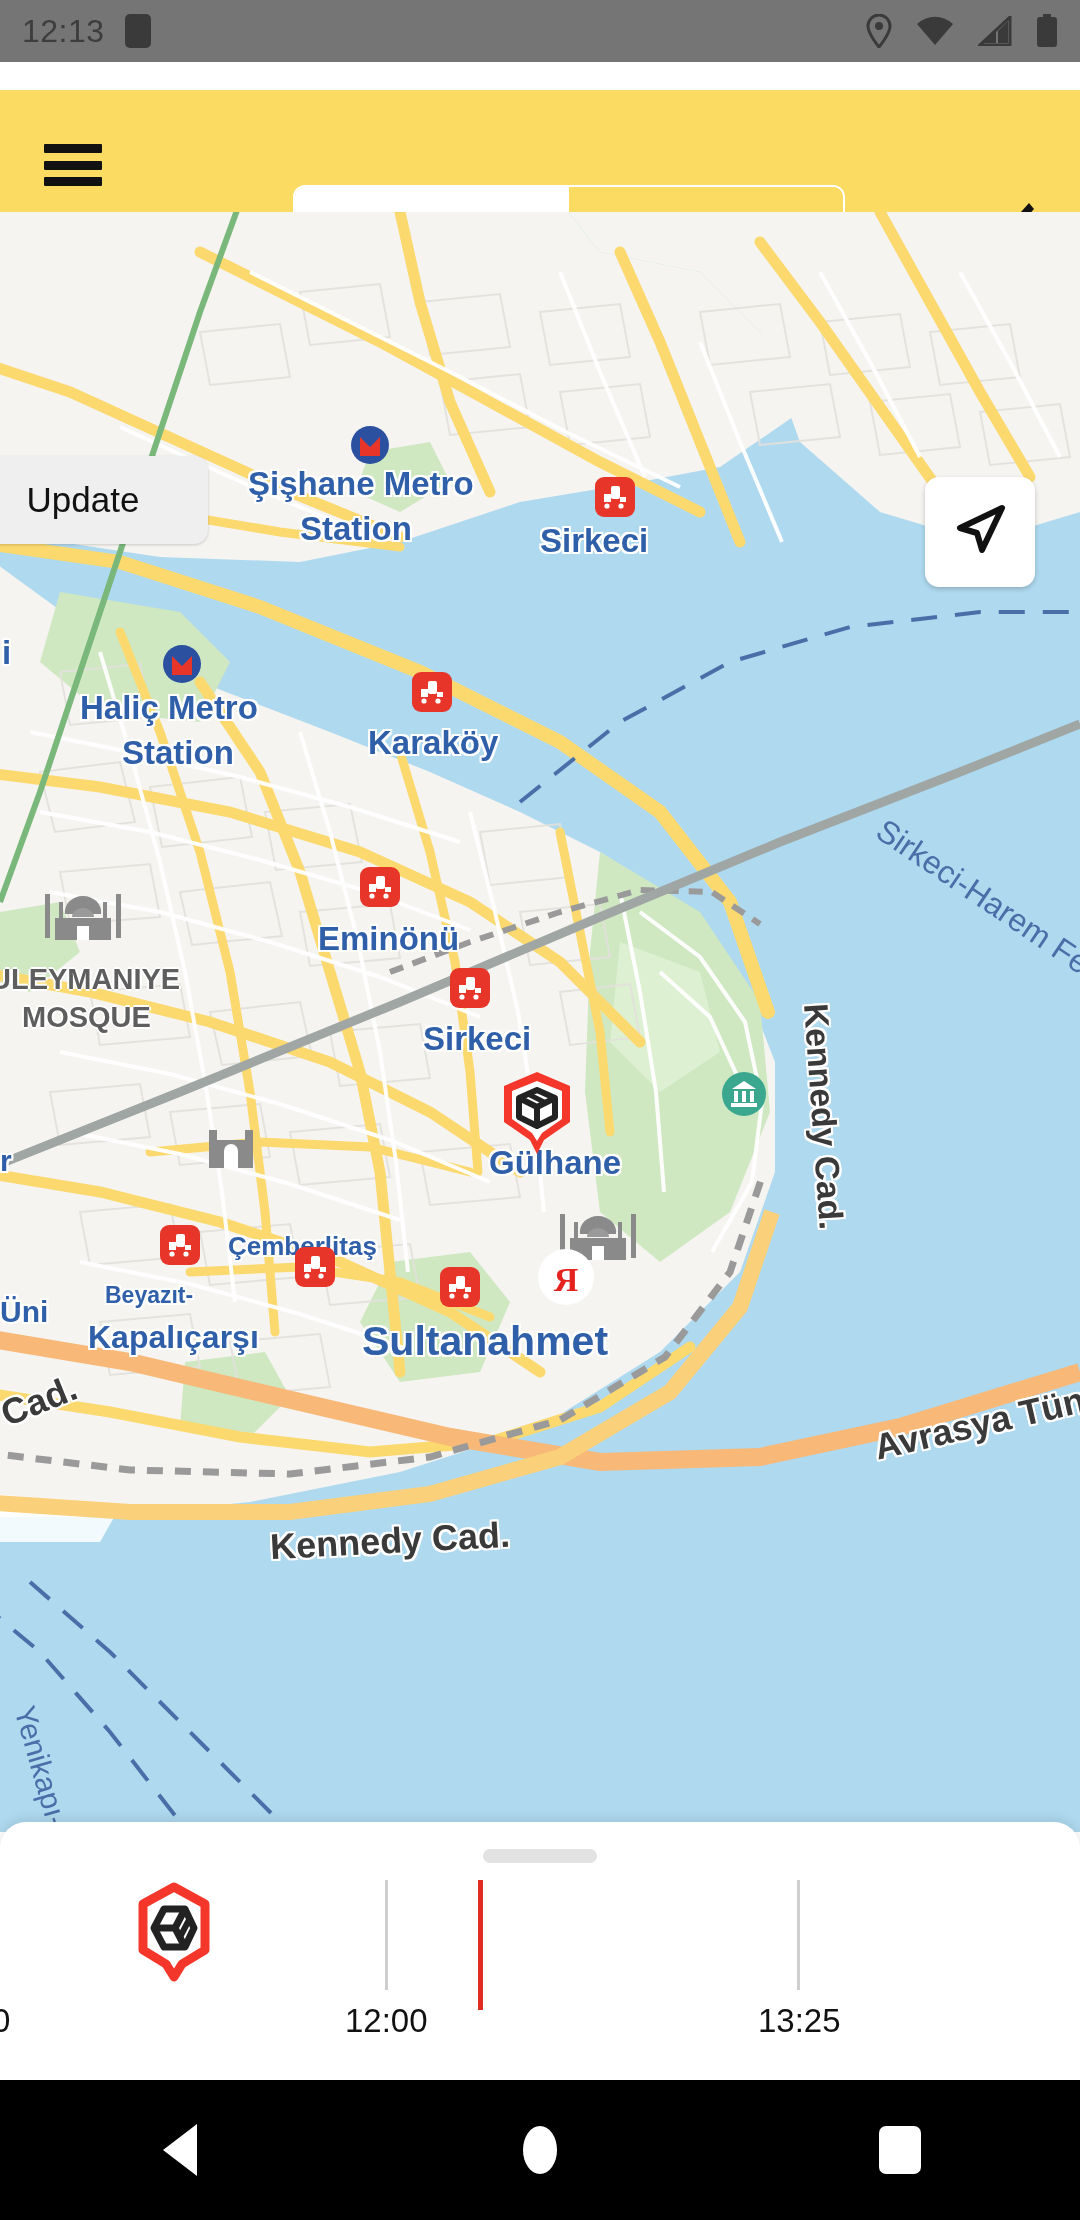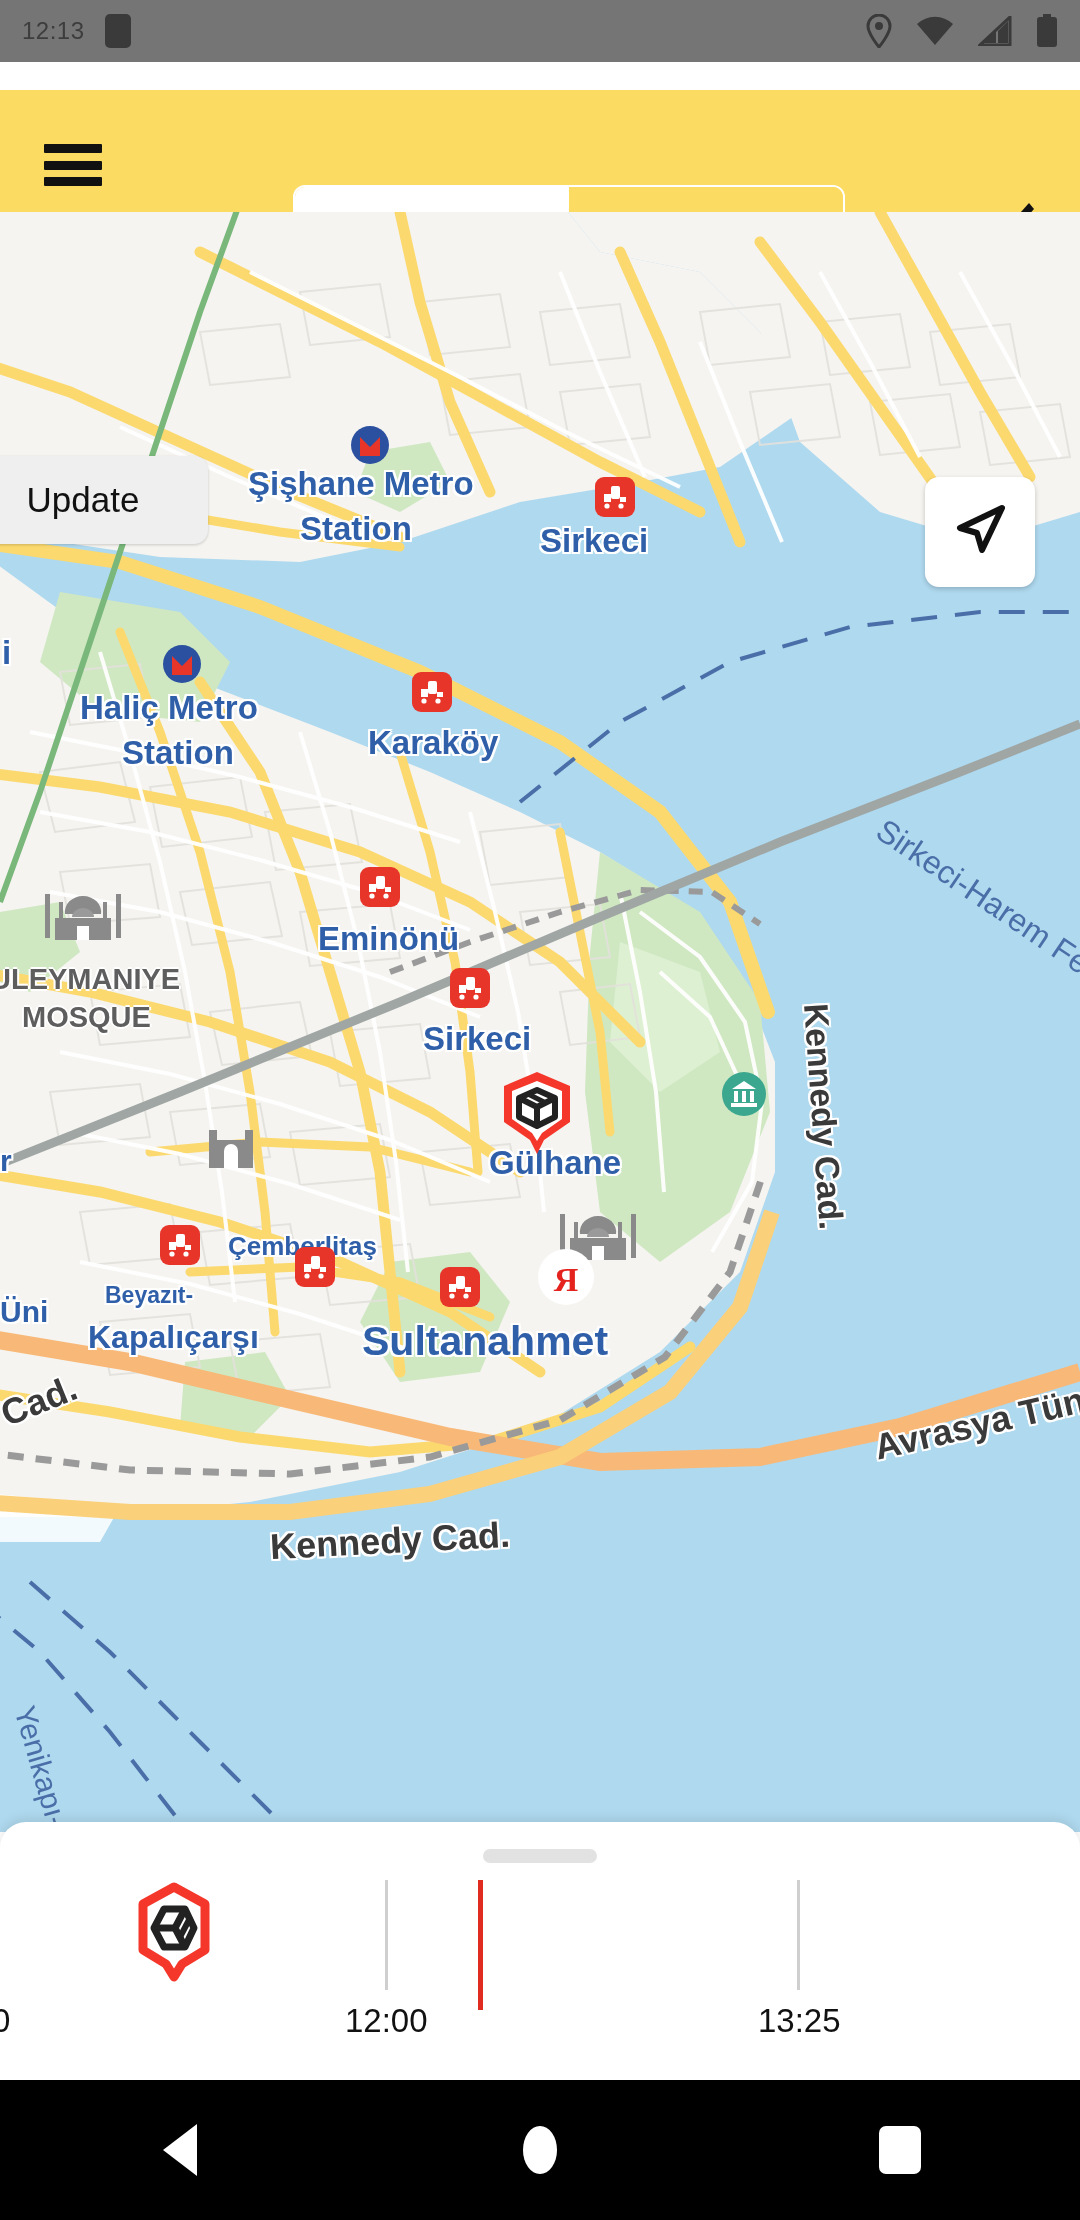--- a/index.html
+++ b/index.html
@@ -7,21 +7,21 @@
               font-family:"Liberation Sans", sans-serif; }
 
   #screen { position:relative; width:1080px; height:2220px; overflow:hidden; background:#fff; }
 
   
   #status-bar {
     position:absolute; left:0; top:0; width:1080px; height:62px;
     background:#757575; display:flex; align-items:center;
     padding:0 22px; color:#3a3a3a;
   }
-  #status-time { font-size:24px; color:#3d3d3d; letter-spacing:0.5px; }
+  #status-time { font-size:32px; color:#3d3d3d; letter-spacing:0.5px; }
   .status-blob { width:26px; height:34px; background:#3a3a3a; border-radius:5px; margin-left:20px; }
   #status-right { margin-left:auto; display:flex; align-items:center; gap:24px; }
   #status-right svg { display:block; }
 
   
   #app-bar {
     position:absolute; left:0; top:62px; width:1080px; height:150px;
     background:#FCDB62; display:flex; align-items:center; padding:0 44px;margin-top:28px;
   }
   #hamburger { width:58px; height:42px; display:flex; flex-direction:column;

